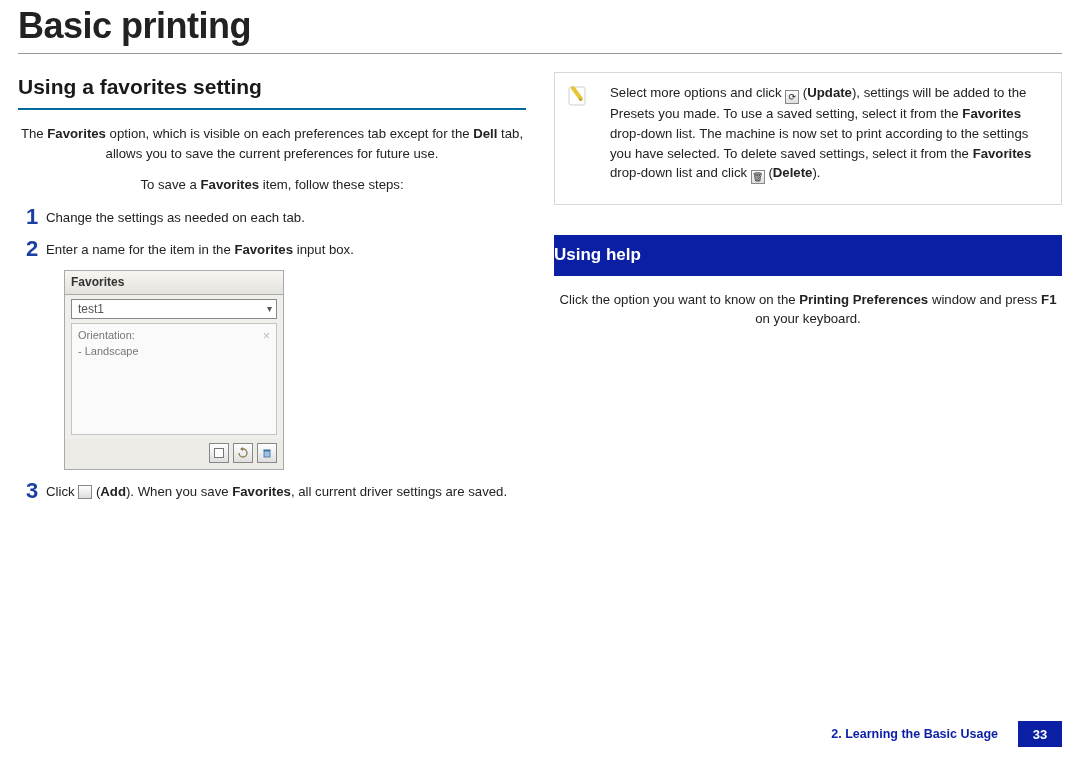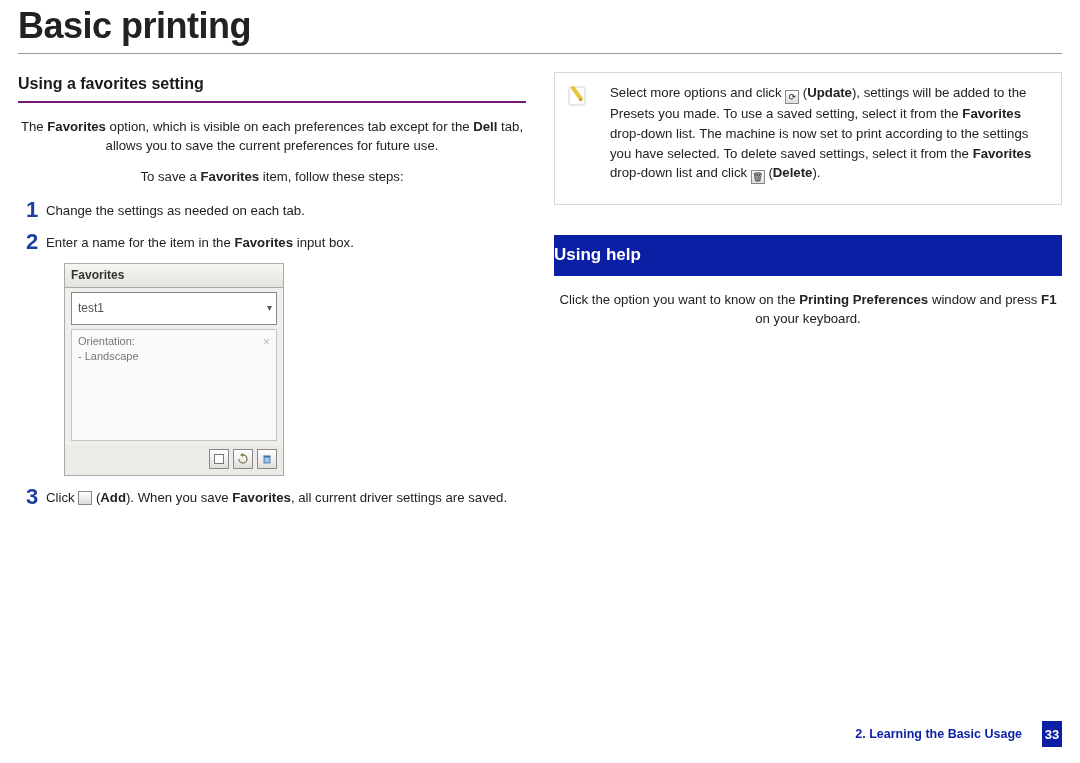--- a/index.html
+++ b/index.html
@@ -26,24 +26,24 @@
     display: flex;
     gap: 28px;
     padding: 0 18px;
   }
   .col {
     flex: 1 1 50%;
     font-size: 13.2px;
     line-height: 1.45;
   }
   .subhead {
-    font-size: 16px;
+    font-size: 21px;
     font-weight: 700;
     color: #1a1a1a;
-    border-bottom: 2px solid #701a75;
+    border-bottom: 2px solid #0369a1;
     padding-bottom: 6px;
     margin-bottom: 14px;
   }
   .para { margin-bottom: 12px; text-align: center; }
   .steps { margin-top: 8px; }
   .step { display: flex; align-items: flex-start; margin-bottom: 10px; }
   .step-num {
     font-size: 22px;
     font-weight: 700;
     color: #1b3fa0;
@@ -66,21 +66,21 @@
     font-weight: 700;
     font-size: 12px;
     padding: 3px 6px;
     border-bottom: 1px solid #aaa;
     color: #333;
   }
   .fav-dropdown {
     margin: 4px 6px;
     background: #fff;
     border: 1px solid #888;
-    height: 33px;
+    height: 20px;
     display: flex;
     align-items: center;
     justify-content: space-between;
     padding: 0 4px 0 6px;
     font-size: 12px;
     color: #555;
   }
   .fav-dd-arrow {
     font-size: 10px;
     color: #555;
@@ -159,21 +159,21 @@
     display: flex;
     align-items: center;
     gap: 20px;
     font-size: 12.5px;
     font-weight: 700;
     color: #0b1fa5;
   }
   .page-num {
     background: #0b1fa5;
     color: #fff;
-    width: 20px; height: 26px;
+    width: 44px; height: 26px;
     display: flex;
     align-items: center;
     justify-content: center;
     font-size: 13px;
   }
   b { font-weight: 700; }
 </style>
 </head>
 <body>
 

